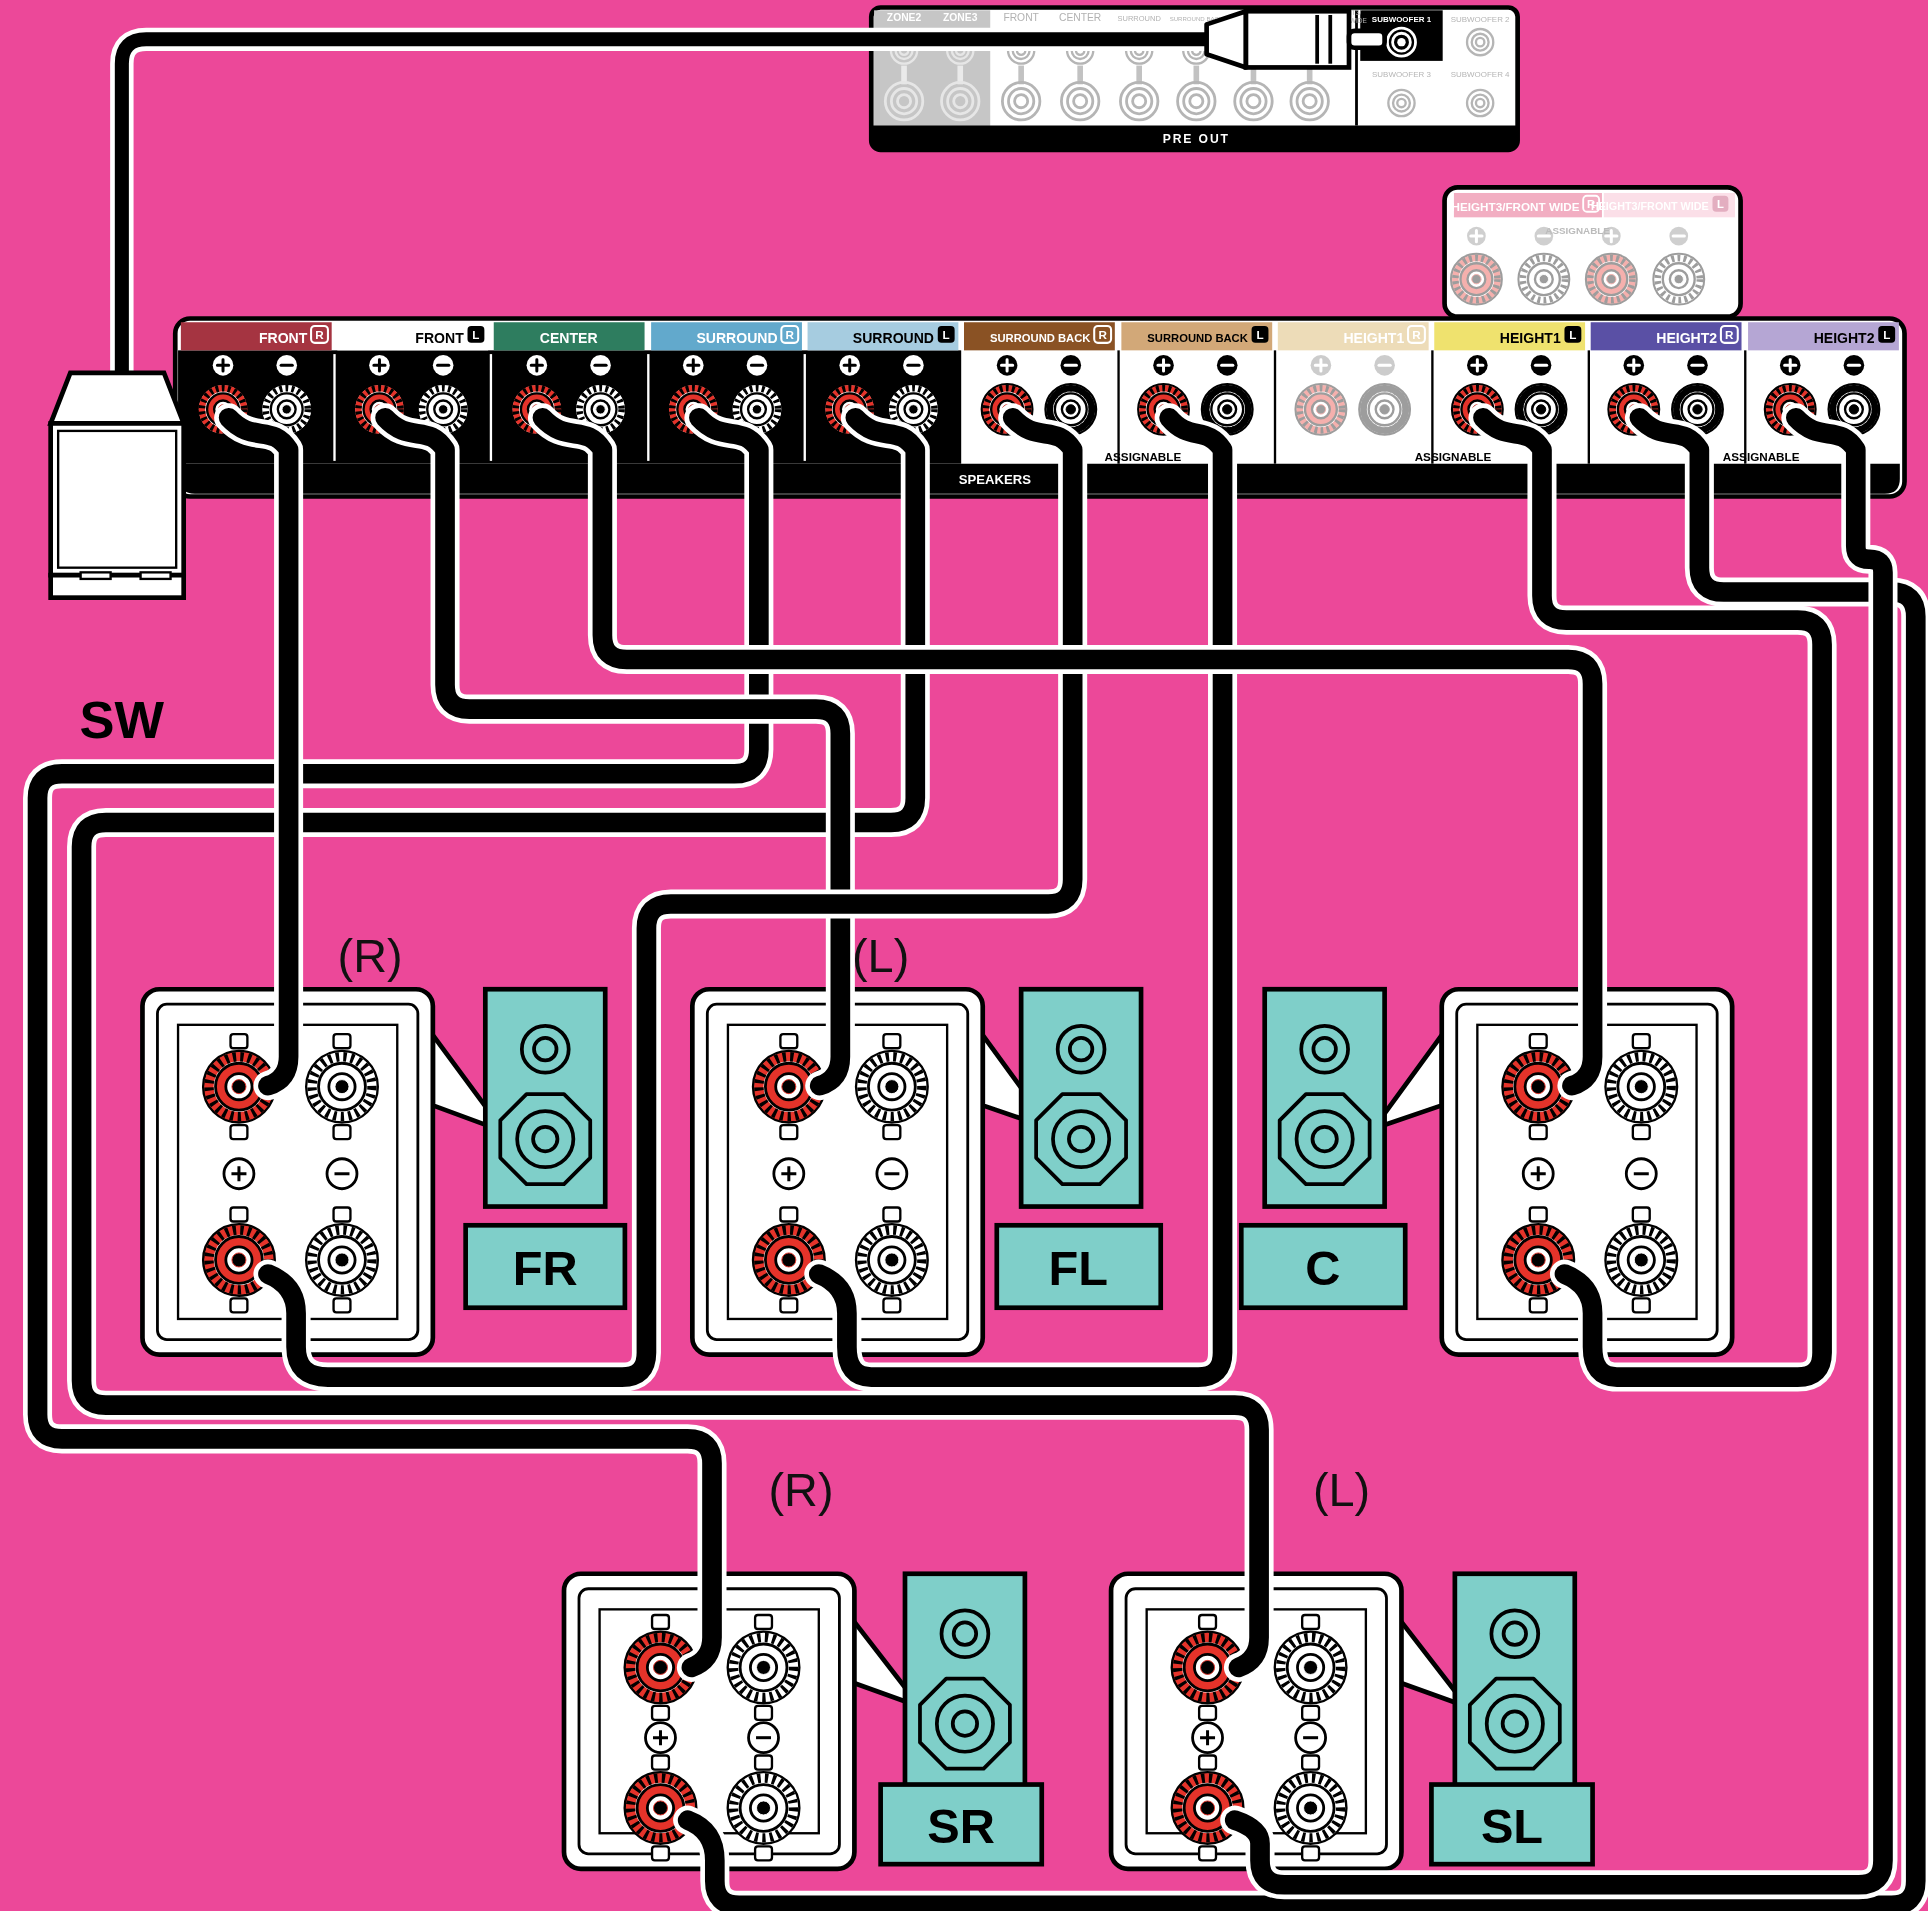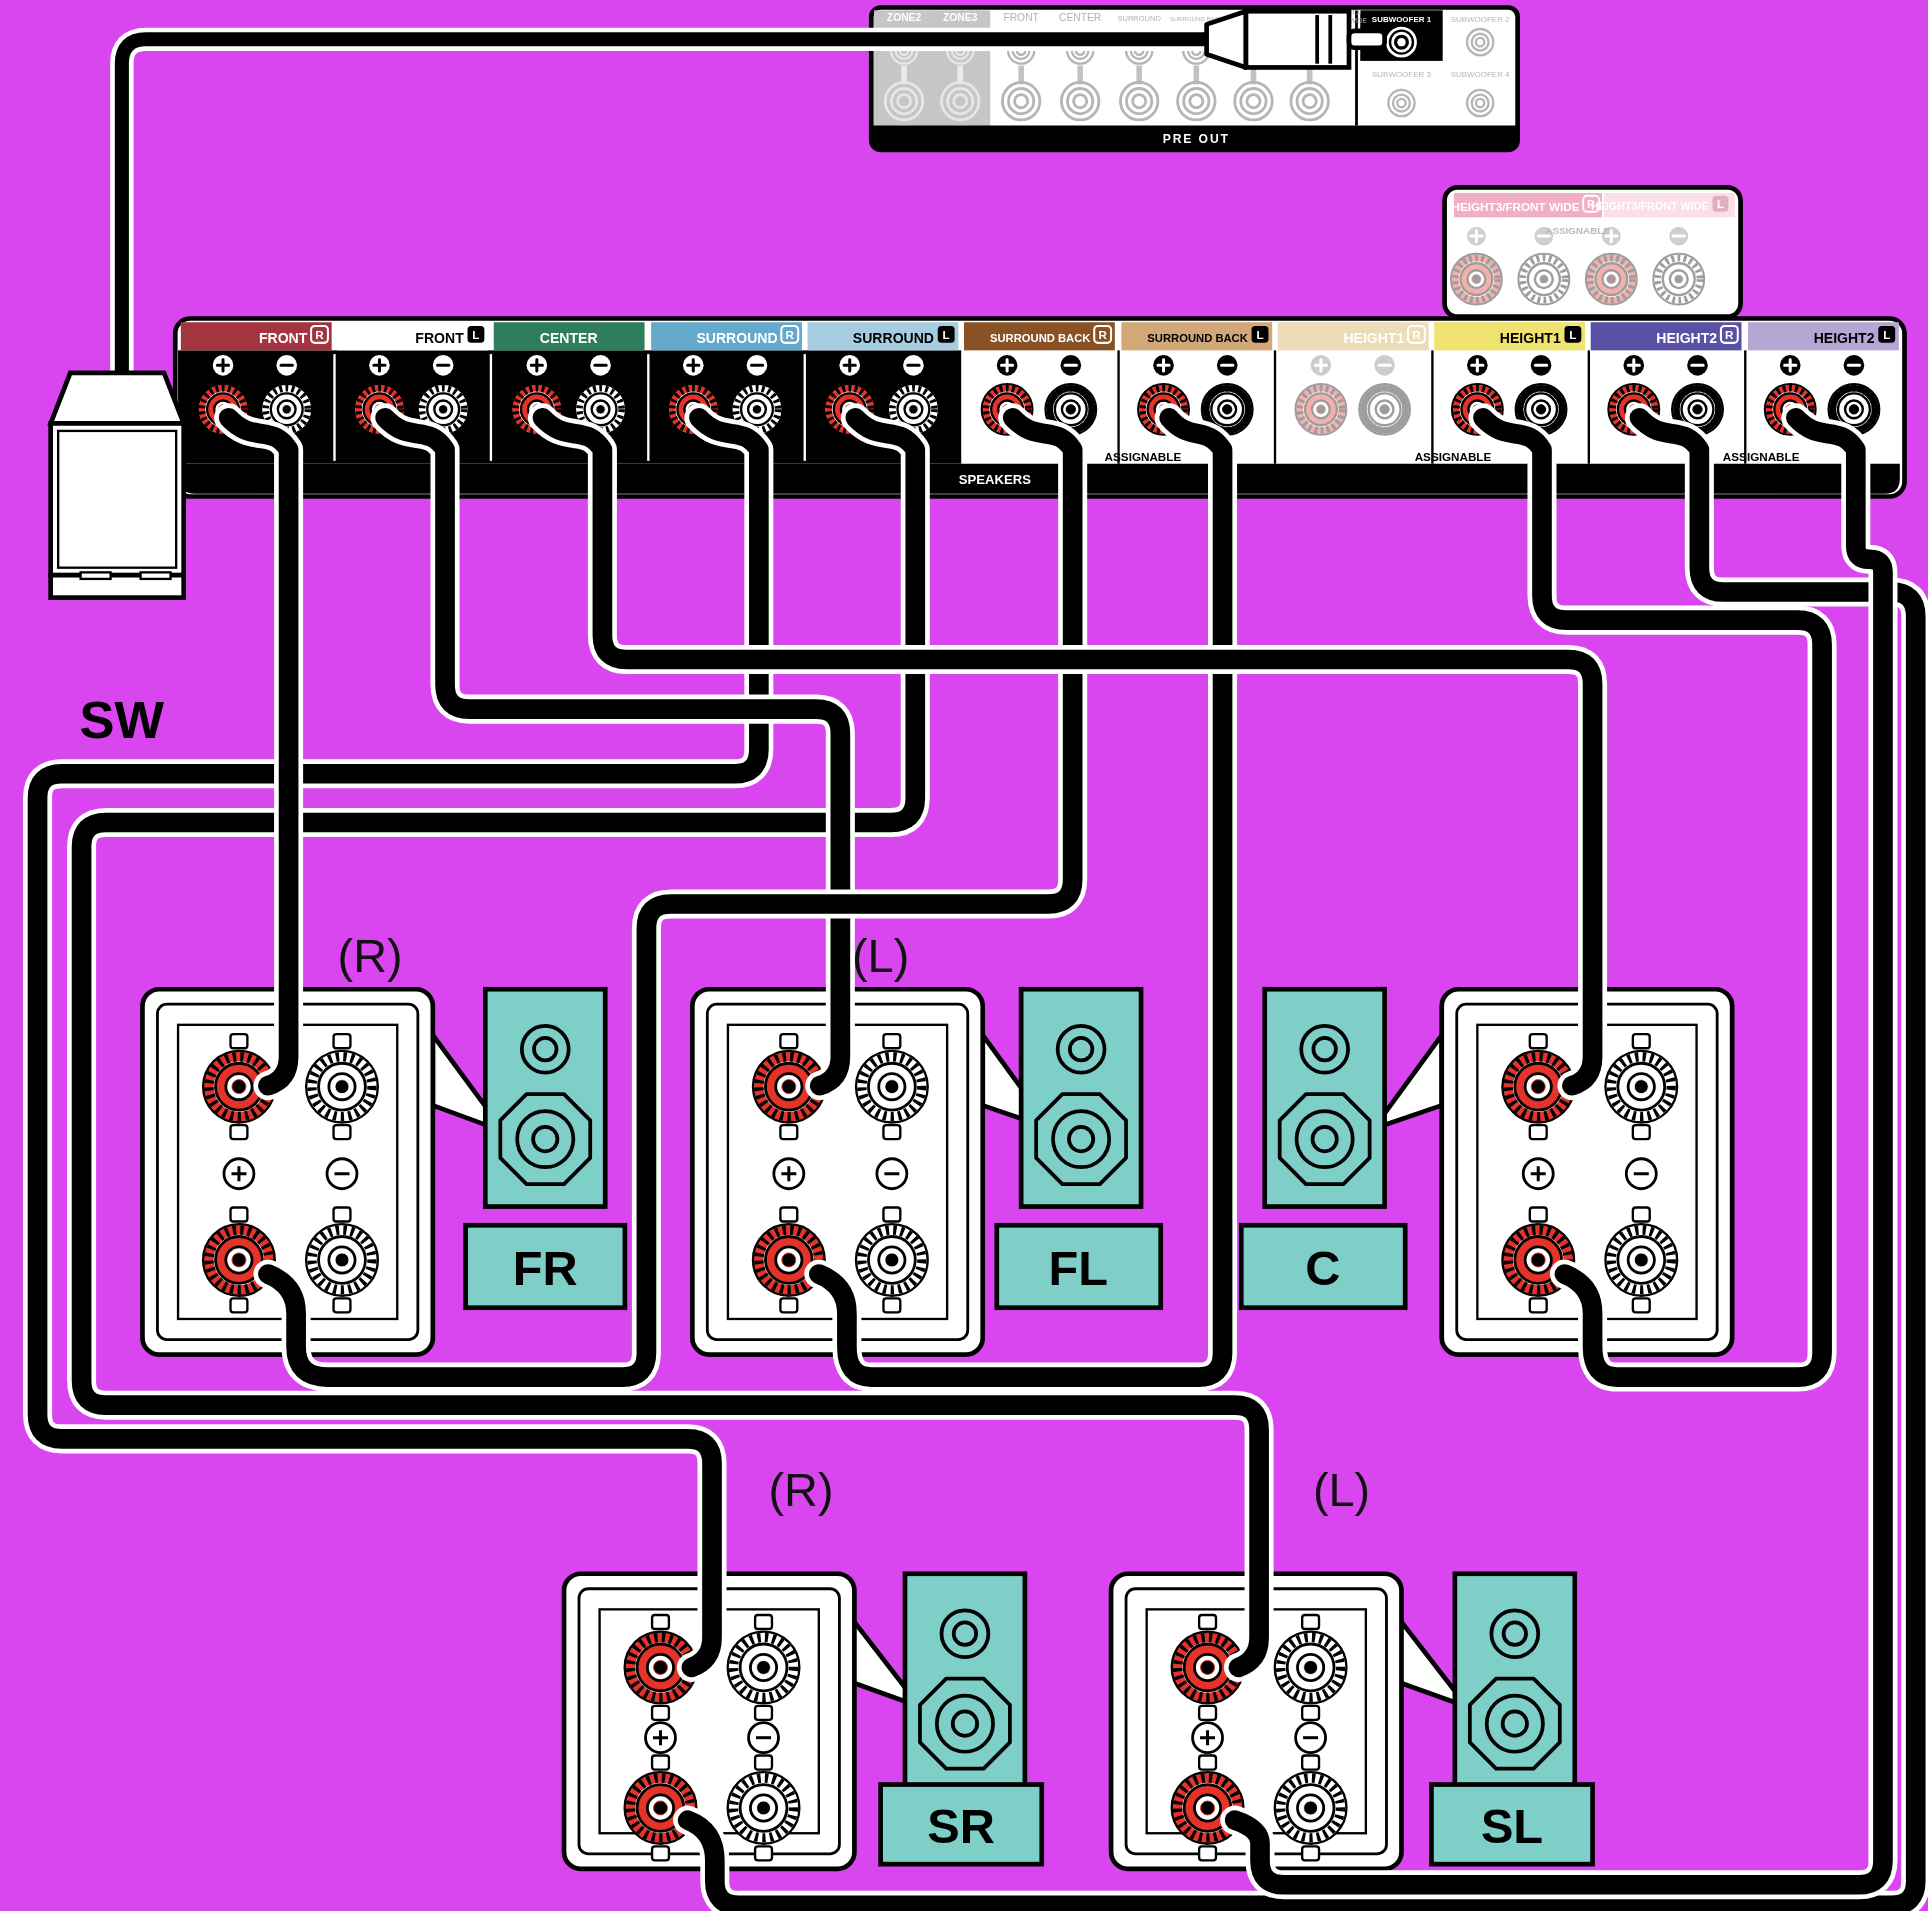--- a/index.html
+++ b/index.html
@@ -1,16 +1,16 @@
 <!DOCTYPE html>
 <html style="--red: #E5332A; --teal: #7FCFC9;font-size:15px"><head>
 <meta charset="utf-8">
 <style>
   html,body{margin:0;padding:0;background:#fff;}
-  #stage{position:relative;width:1928px;height:1911px;background:#d946ef;
+  #stage{position:relative;width:1928px;height:1911px;background:#ec4899;
          font-family:"Liberation Sans","DejaVu Sans",sans-serif;}
   svg{position:absolute;inset:0;}
   text{font-family:"Liberation Sans","DejaVu Sans",sans-serif;}
   .halo{fill:none;stroke:#fff;stroke-width:31;stroke-linecap:round;stroke-linejoin:round;}
   .wire{fill:none;stroke:#000;stroke-width:21;stroke-linecap:round;stroke-linejoin:round;}
   .halo-sub{fill:none;stroke:#fff;stroke-width:25;stroke-linecap:round;stroke-linejoin:round;}
   .wire-sub{fill:none;stroke:#000;stroke-width:15;stroke-linecap:round;stroke-linejoin:round;}
   .b{font-weight:bold;}
 </style>
 </head>

